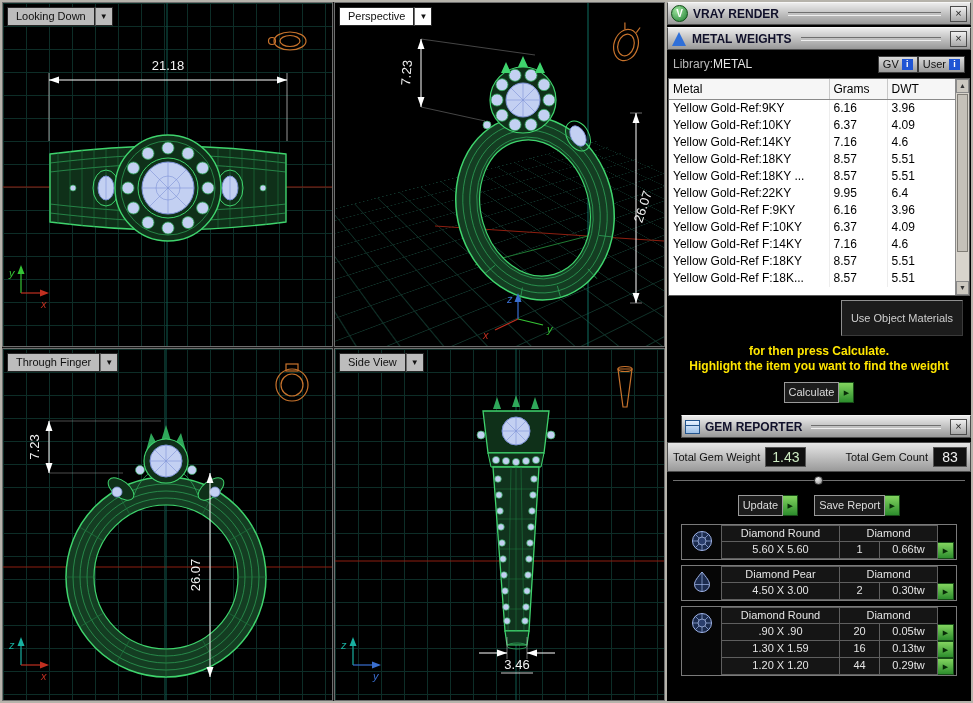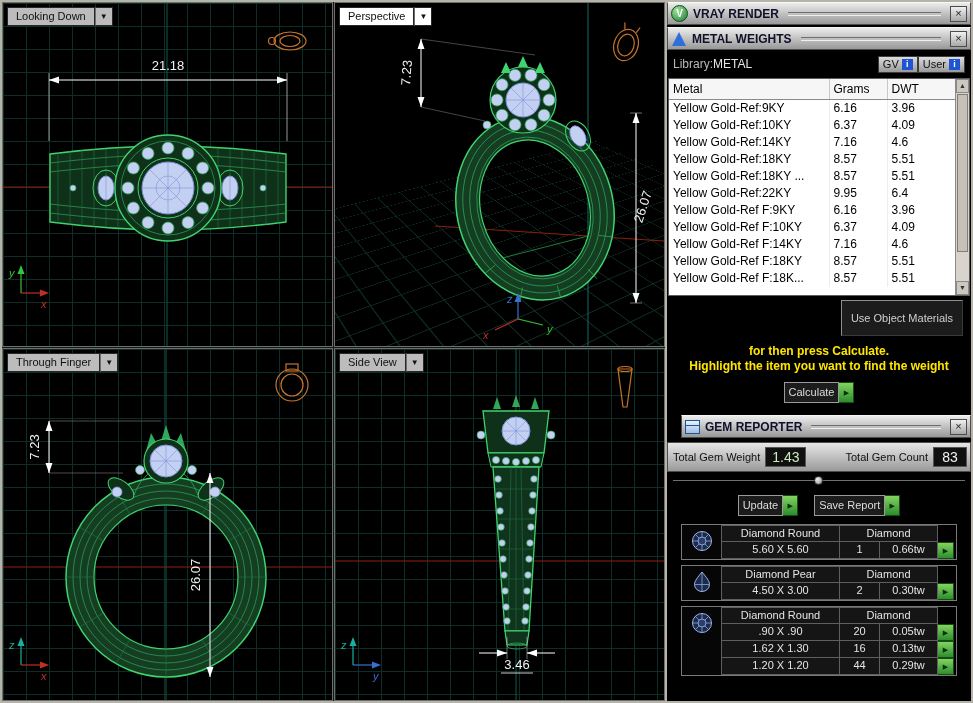--- a/index.html
+++ b/index.html
@@ -588,21 +588,21 @@
           </div>
           <div class="gc-row">
             <div class="gc-cell w-size">.90 X .90</div>
             <div class="gc-cell w-count">20</div>
             <div class="gc-cell w-tw">0.05tw</div>
             <div class="gc-go">
                 <span>▶</span>
               </div>
           </div>
           <div class="gc-row">
-            <div class="gc-cell w-size">1.62 X 1.30</div>
+            <div class="gc-cell w-size">1.30 X 1.59</div>
             <div class="gc-cell w-count">16</div>
             <div class="gc-cell w-tw">0.13tw</div>
             <div class="gc-go">
                 <span>▶</span>
               </div>
           </div>
           <div class="gc-row">
             <div class="gc-cell w-size">1.20 X 1.20</div>
             <div class="gc-cell w-count">44</div>
             <div class="gc-cell w-tw">0.29tw</div>

